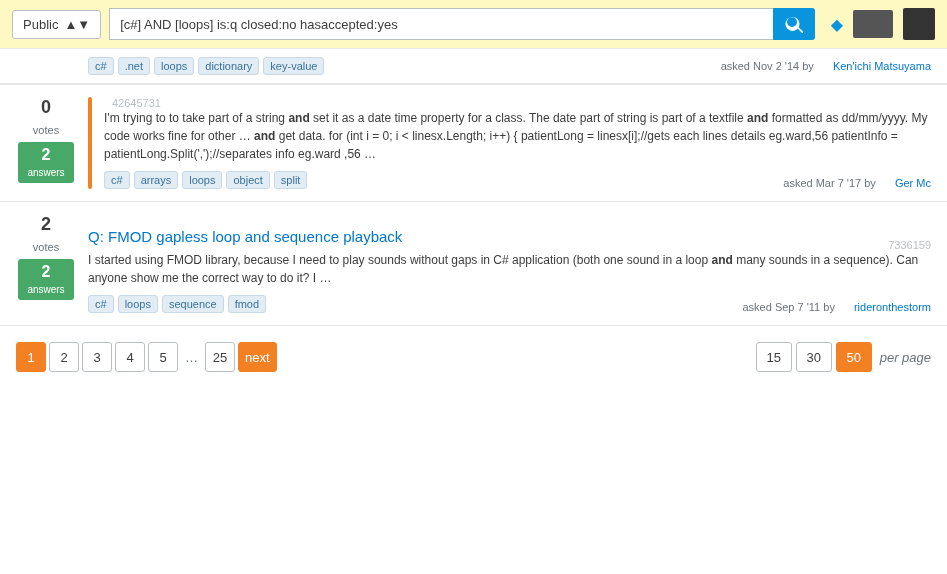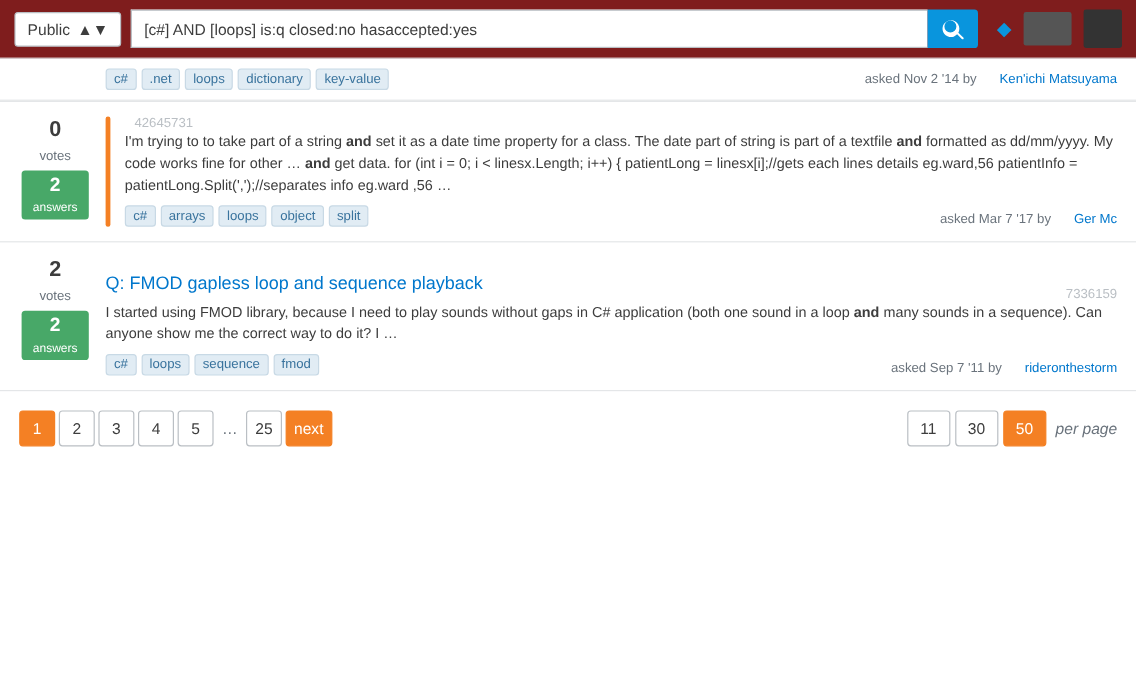--- a/index.html
+++ b/index.html
@@ -6,21 +6,21 @@
     body {
       font-family: Arial, sans-serif;
       font-size: 13px;
       background: #fff;
       color: #3d3d3d;
     }
     .header {
       display: flex;
       align-items: center;
       padding: 8px 12px;
-      background: #7f1d1d;
+      background: #fef9c3;
       border-bottom: 1px solid #e4e6e8;
       gap: 8px;
     }
     .public-dropdown {
       display: flex;
       align-items: center;
       border: 1px solid #babfc4;
       border-radius: 3px;
       padding: 6px 10px;
       cursor: pointer;
@@ -365,18 +365,18 @@
     <a class="page-btn active" href="#">1</a>
     <a class="page-btn" href="#">2</a>
     <a class="page-btn" href="#">3</a>
     <a class="page-btn" href="#">4</a>
     <a class="page-btn" href="#">5</a>
     <span class="ellipsis">…</span>
     <a class="page-btn" href="#">25</a>
     <a class="page-btn next" href="#">next</a>
   </div>
   <div class="per-page-group">
-    <span class="per-page-btn">11</span>
+    <span class="per-page-btn">15</span>
     <span class="per-page-btn">30</span>
     <span class="per-page-btn active">50</span>
     <span class="per-page-label">per page</span>
   </div>
 </div>
 
 </body></html>

